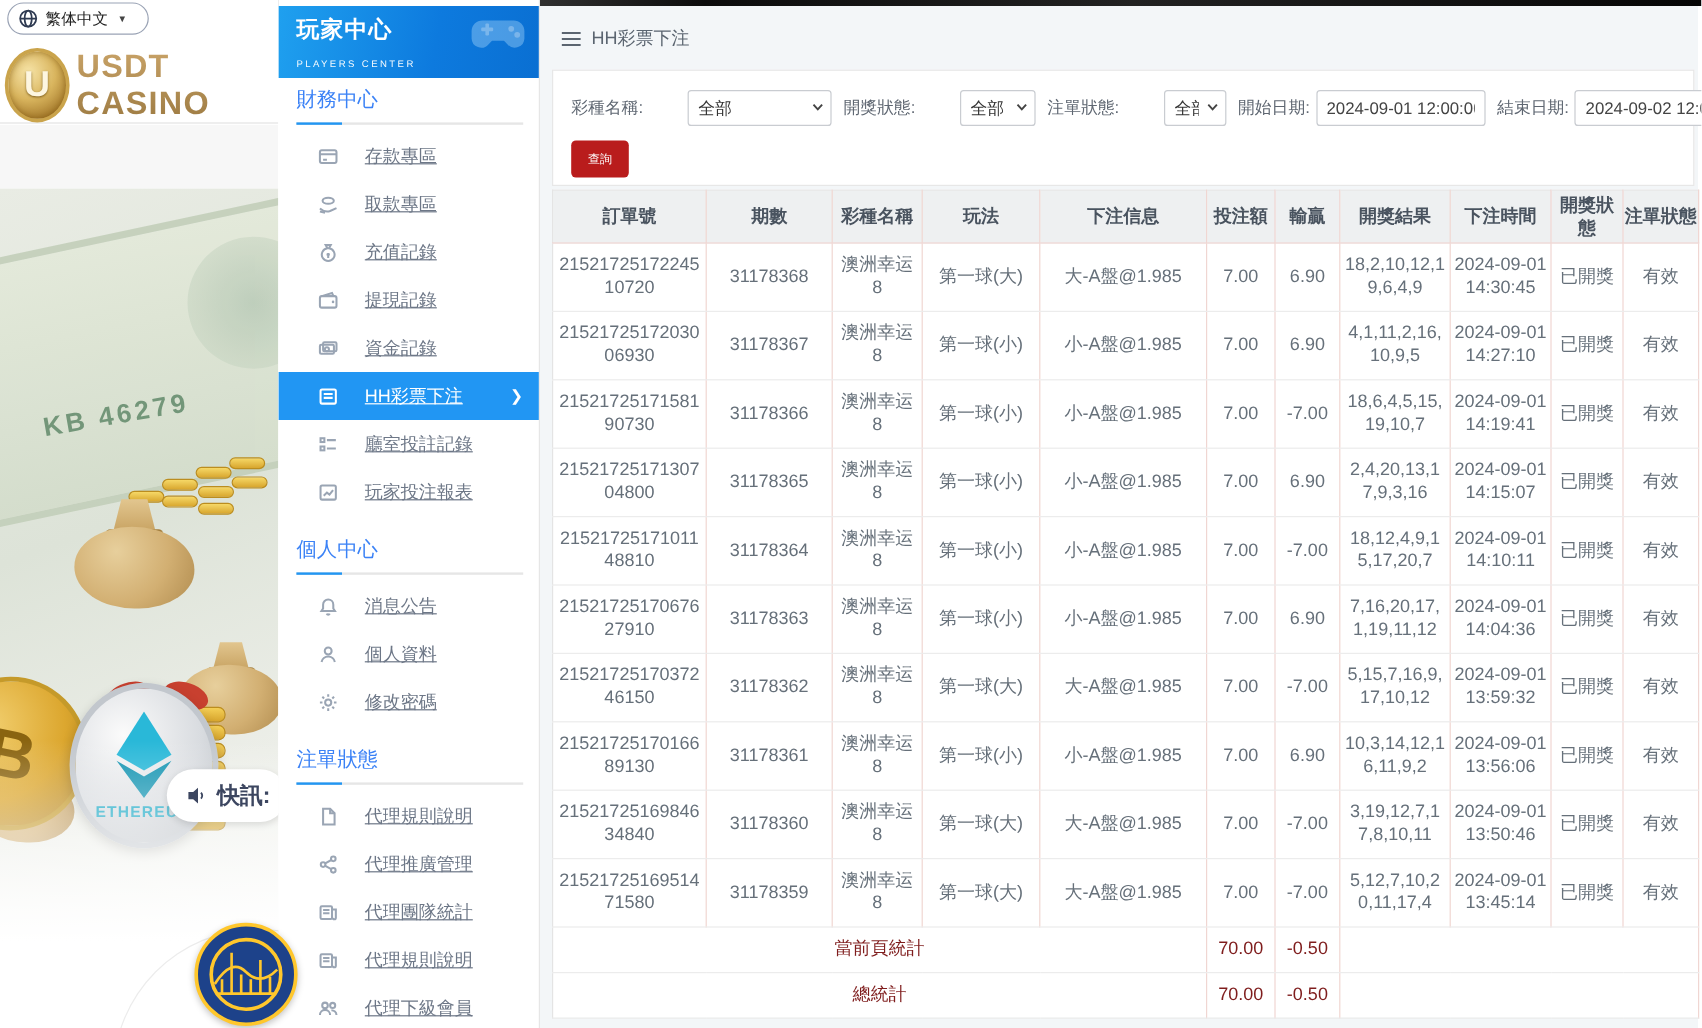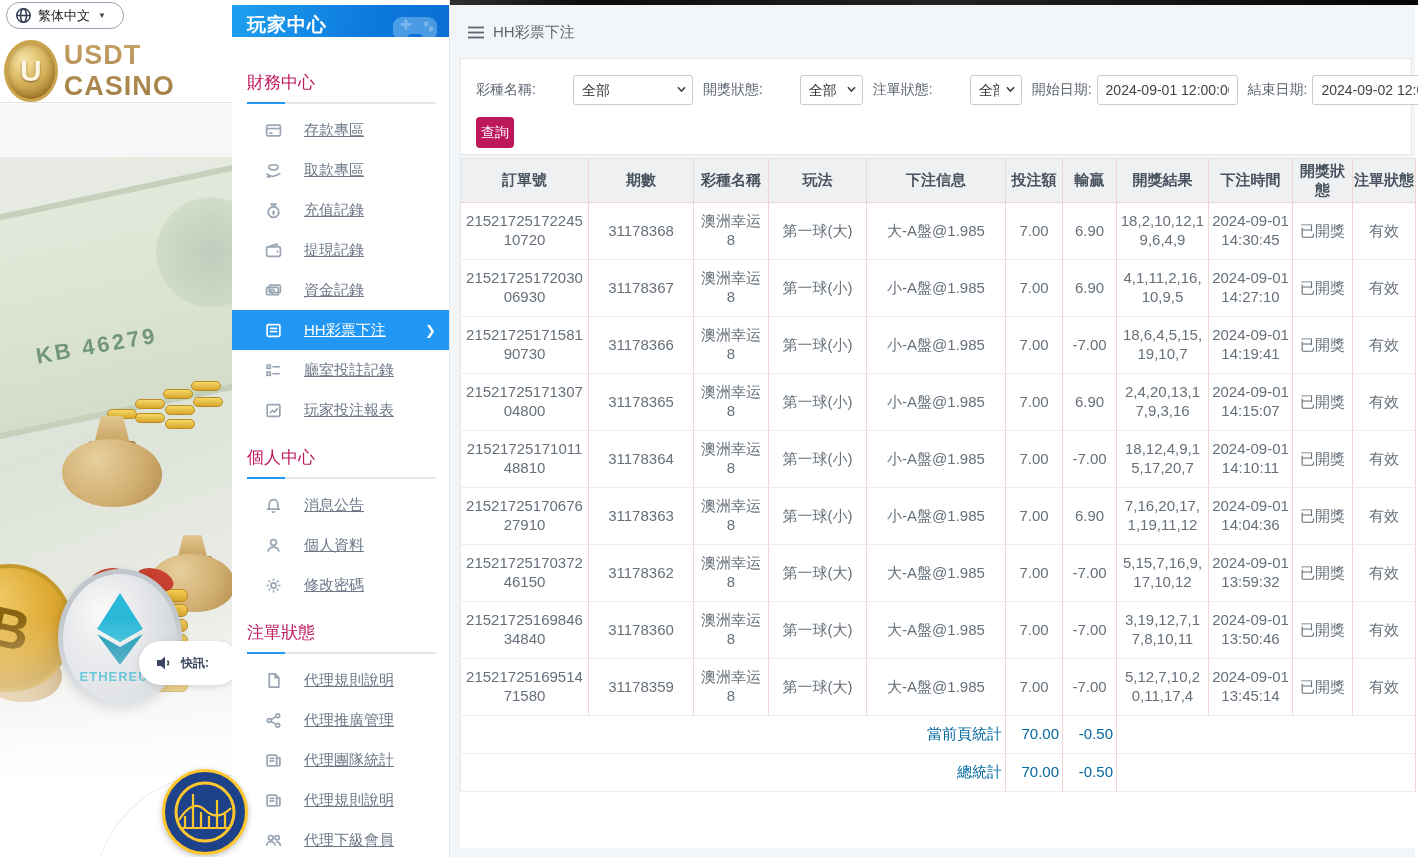--- a/index.html
+++ b/index.html
@@ -65,39 +65,39 @@
     background:radial-gradient(circle at 35% 30%,#fbfbfb,#d9dce0 55%,#aeb4ba); border:5px solid #c2c7cd;
     display:flex; flex-direction:column; align-items:center; justify-content:center; gap:4px; box-shadow:0 4px 10px rgba(0,0,0,.18); }
   .eth svg { width:56px; height:72px; }
   .eth .eth-label { font-size:13px; font-weight:bold; letter-spacing:1px; color:#19a9c6; }
   .photo-fade { position:absolute; left:0; bottom:0; width:100%; height:240px;
     background:linear-gradient(180deg,rgba(255,255,255,0),#ffffff 70%); }
 
   .news-pill { position:absolute; left:139px; top:641px; width:100px; height:44px; background:#fff; border-radius:22px;
     box-shadow:0 2px 6px rgba(0,0,0,.12); display:flex; align-items:center; gap:8px; padding-left:16px; cursor:pointer; z-index:6; }
   .news-pill .spk { width:18px; height:18px; color:#3c4660; }
-  .news-pill .news-label { font-size:12px; font-weight:bold; color:#3c4660; }
+  .news-pill .news-label { font-size:19px; font-weight:bold; color:#3c4660; }
 
   .big-circle { position:absolute; left:95px; top:775px; width:240px; height:240px; border-radius:50%;
     background:#fff; box-shadow:0 0 0 1px #ececec; z-index:5; }
   .team-logo { position:absolute; left:162px; top:769px; width:86px; height:86px; border-radius:50%;
     background:#1d428a; border:3px solid #ffc72c; display:flex; align-items:center; justify-content:center; z-index:7;
     box-shadow:0 2px 6px rgba(0,0,0,.25); }
   .team-logo svg { width:64px; height:64px; }
 
   
   .sidebar { position:absolute; left:232px; top:0; width:218px; height:857px; background:#fff;
     border-right:1px solid #e6e6e6; z-index:4; overflow:hidden; }
-  .banner { position:absolute; left:0; top:5px; width:218px; height:32px;
+  .banner { position:absolute; left:0; top:5px; width:218px; height:60px;
     background:linear-gradient(100deg,#1fA0ef 0%,#0d7ade 60%,#0a6fd2 100%); color:#fff; padding:7px 0 0 15px; overflow:hidden; }
   .banner .b-title { font-size:19px; font-weight:bold; letter-spacing:1px; }
   .banner .b-sub { font-size:8px; letter-spacing:2px; margin-top:11px; opacity:.95; }
   .banner .gamepad { position:absolute; right:12px; top:6px; width:46px; height:32px; color:#bfe6ff; opacity:.5; }
   .menu { position:absolute; left:0; top:55px; width:218px; }
-  .section-title { font-size:17px; color:#be185d; padding:16px 0 8px 15px; }
+  .section-title { font-size:17px; color:#3b82f6; padding:16px 0 8px 15px; }
   .section-rule { position:relative; height:2px; margin:0 14px 6px 15px; background:#e6e6e6; }
   .section-rule:before { content:""; position:absolute; left:0; top:0; width:38px; height:2px; background:#2196f3; }
   .menu-item { position:relative; display:flex; align-items:center; gap:22px; height:40px; padding-left:33px; cursor:pointer; color:#6d7787; }
   .menu-item .mi-icon { width:17px; height:17px; color:#9aa5b4; flex:0 0 17px; }
   .menu-item .mi-label { font-size:15px;text-decoration:underline; }
   .menu-item.active { background:#2196f3; color:#fff; }
   .menu-item.active .mi-icon { color:#fff; }
   .menu-item.active .chev { position:absolute; right:14px; font-size:13px; color:#fff; }
 
   
@@ -111,33 +111,33 @@
   .f-label { font-size:14px; color:#5f6772; margin-right:5px; white-space:nowrap; }
   .f-select { position:relative; margin-right:10px;padding-left:32px; }
   .f-select select { appearance:none; -webkit-appearance:none; border:1px solid #c9ccd1; border-radius:3px; background:#fff;
     height:30px; font-size:14px; color:#333; padding:0 22px 0 8px; font-family:inherit; }
   .f-select .sel-chev { position:absolute; right:7px; top:11px; width:9px; height:7px; color:#444; pointer-events:none; }
   .sel-lottery select { width:120px; }
   .sel-draw select { width:63px; }
   .sel-order select { width:52px; }
   .f-input { border:1px solid #c9ccd1; border-radius:3px; height:30px; width:141px; font-size:14px; color:#444;
     padding:0 8px; margin-right:10px; font-family:inherit; }
-  .search-btn { margin:12px 0 0 15px; width:38px; height:31px; background:#be185d; border:none; border-radius:4px;
-    color:#fff; font-size:14px; cursor:pointer; font-family:inherit; }
+  .search-btn { margin:12px 0 0 15px; width:48px; height:31px; background:#b91c1c; border:none; border-radius:4px;
+    color:#fff; font-size:10px; cursor:pointer; font-family:inherit; }
 
   
   .tbl-wrap { position:absolute; left:10px; top:153px; width:955px; height:690px; background:#fff; }
   table.grid { width:955px; table-layout:fixed; border-collapse:collapse; }
   table.grid th { background:#eef0f1; color:#49535f; font-size:15px; font-weight:bold; height:44px;
     border:1px solid #f0d6d2; border-top:1px solid #e4e4e4; }
   table.grid td { font-size:15px; color:#66707a; text-align:center; height:57px;
     border:1px solid #f0d6d2; border-top:1px solid #ececec; border-bottom:1px solid #ececec;
     word-break:break-all; line-height:1.25; padding:2px 3px; }
   table.grid tr td:first-child, table.grid tr th:first-child { border-left:1px solid #e4e4e4; }
-  table.grid .foot td { height:38px; color:#0369a1;text-align:right; }
+  table.grid .foot td { height:38px; color:#7f1d1d; }
 </style>
 </head>
 <body>
 
 <div class="page">
 
   <div class="top-strip"></div>
 
   <div class="left-panel">
     <div class="photo">
@@ -563,20 +563,33 @@
               <td>第一球(大)</td>
               <td>大-A盤@1.985</td>
               <td>7.00</td>
               <td>-7.00</td>
               <td>5,15,7,16,9,17,10,12</td>
               <td>2024-09-01 13:59:32</td>
               <td>已開獎</td>
               <td>有效</td>
             </tr>
             <tr>
+              <td>2152172517016689130</td>
+              <td>31178361</td>
+              <td>澳洲幸运8</td>
+              <td>第一球(小)</td>
+              <td>小-A盤@1.985</td>
+              <td>7.00</td>
+              <td>6.90</td>
+              <td>10,3,14,12,16,11,9,2</td>
+              <td>2024-09-01 13:56:06</td>
+              <td>已開獎</td>
+              <td>有效</td>
+            </tr>
+            <tr>
               <td>2152172516984634840</td>
               <td>31178360</td>
               <td>澳洲幸运8</td>
               <td>第一球(大)</td>
               <td>大-A盤@1.985</td>
               <td>7.00</td>
               <td>-7.00</td>
               <td>3,19,12,7,17,8,10,11</td>
               <td>2024-09-01 13:50:46</td>
               <td>已開獎</td>

